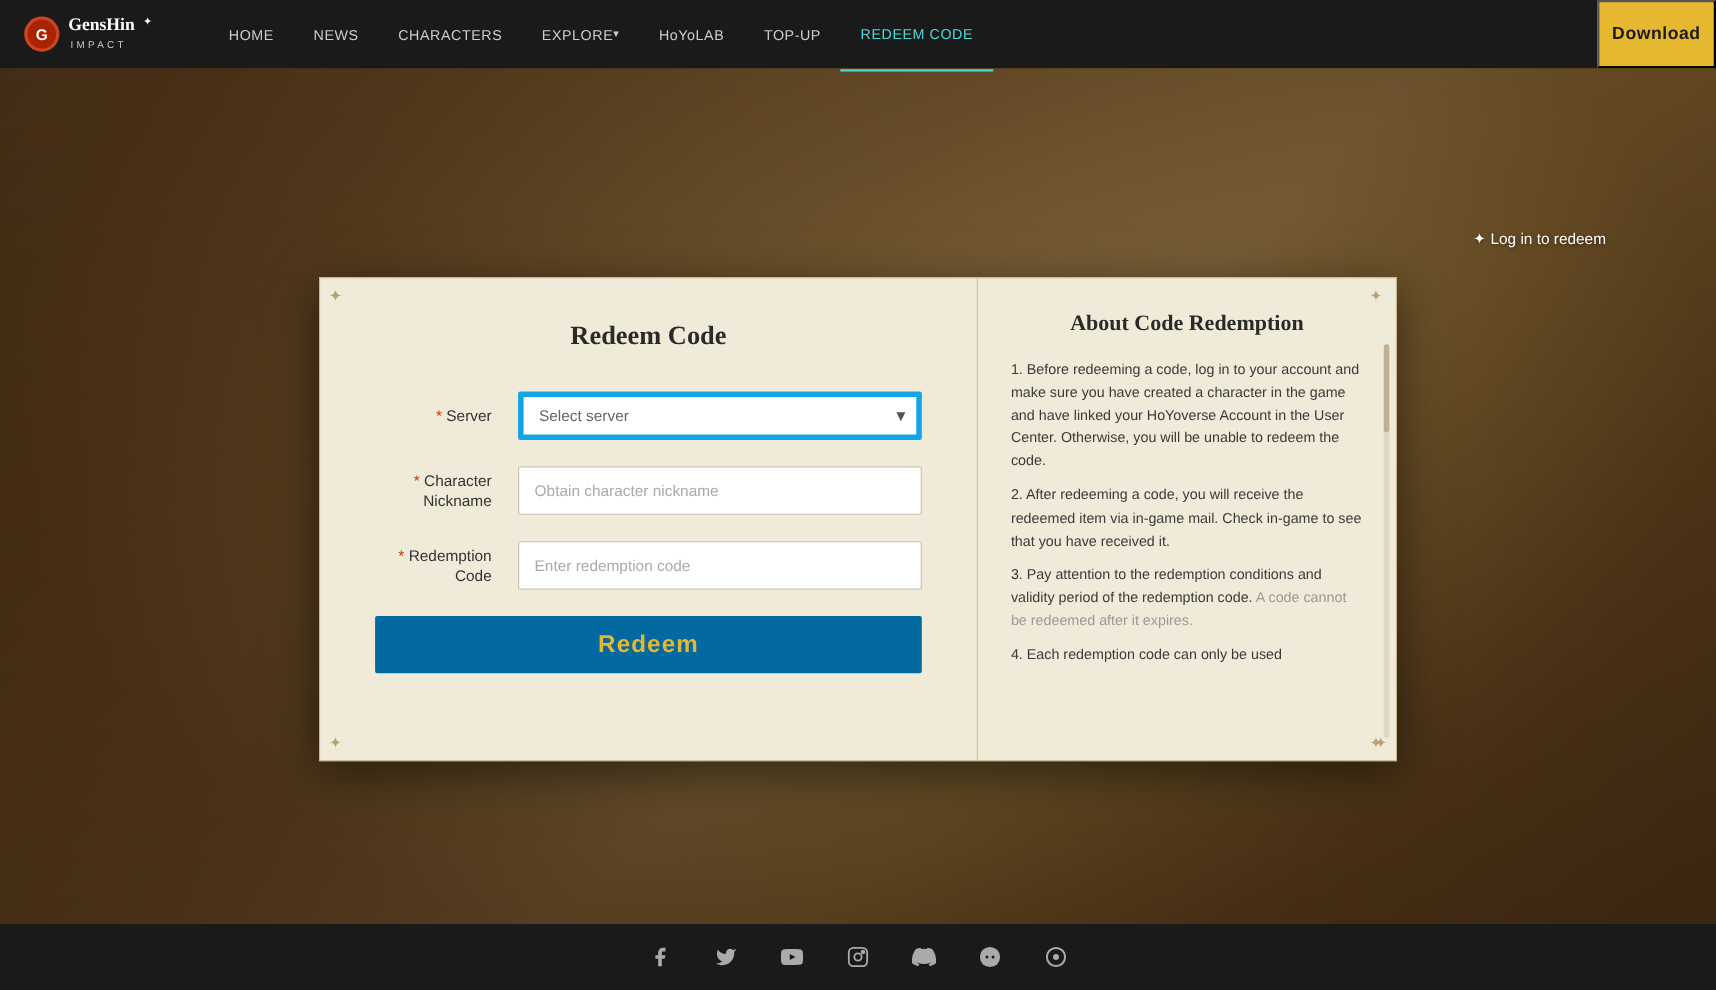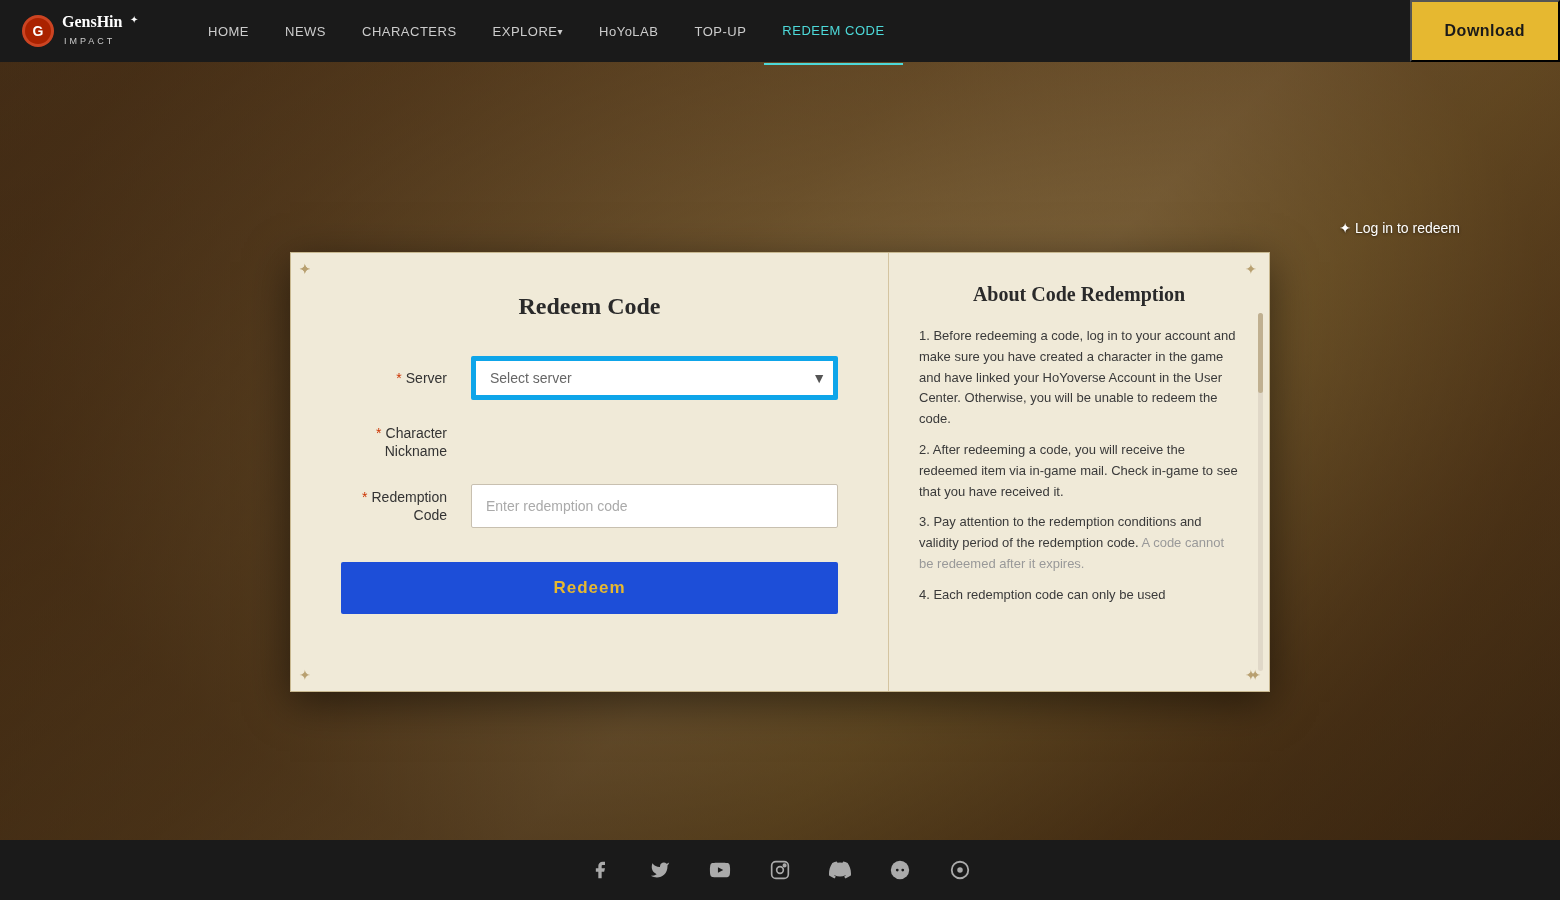--- a/index.html
+++ b/index.html
@@ -101,21 +101,21 @@
       justify-content: center;
       color: #aaa;
       font-size: 16px;
     }
 
     .download-btn {
       background: #e6b830;
       color: #1a1a1a;
       font-size: 16px;
       font-weight: 600;
-      padding: 0 33px;
+      padding: 0 12px;
       height: 62px;
       display: flex;
       align-items: center;
       cursor: pointer;
       letter-spacing: 0.5px;
       position: absolute;
       right: 0;
       top: 0;
       text-align: right;
     }
@@ -127,21 +127,21 @@
       left: 0;
       right: 0;
       bottom: 60px;
       background: linear-gradient(to bottom, rgba(60,40,20,0.4) 0%, rgba(40,25,10,0.5) 100%);
       z-index: 1;
     }
 
     
     .login-to-redeem {
       position: absolute;
-      top: 220px;
+      top: 209px;
       right: 100px;
       color: white;
       font-size: 14px;
       cursor: pointer;
       display: flex;
       align-items: center;
       gap: 4px;
       z-index: 10;
       text-shadow: 0 1px 3px rgba(0,0,0,0.5);
     }
@@ -264,28 +264,28 @@
       top: 50%;
       transform: translateY(-50%);
       pointer-events: none;
       color: #555;
       font-size: 14px;
     }
 
     .redeem-btn {
       width: 100%;
       height: 52px;
-      background: #1d4ed8;
+      background: #0369a1;
       color: #e6b830;
-      font-size: 17px;
+      font-size: 22px;
       font-weight: 600;
       border: none;
       cursor: pointer;
       letter-spacing: 1px;
-      margin-top: 10px;
+      margin-top: 0;
       border-radius: 2px;
     }
 
     
     .modal-right {
       width: 380px;
       padding: 30px 30px 20px 30px;
       overflow: hidden;
       position: relative;
     }
@@ -434,20 +434,21 @@
         </select>
         <span class="select-arrow">▼</span>
       </div>
     </div>
 
     
     <div class="form-group">
       <label class="form-label">
         <span class="required-star">*</span>Character<br>Nickname
       </label>
+      <input type="text" class="form-input" placeholder="Obtain character nickname" style="">
     </div>
 
     
     <div class="form-group">
       <label class="form-label">
         <span class="required-star">*</span>Redemption<br>Code
       </label>
       <input type="text" class="form-input" placeholder="Enter redemption code" style="">
     </div>
 

